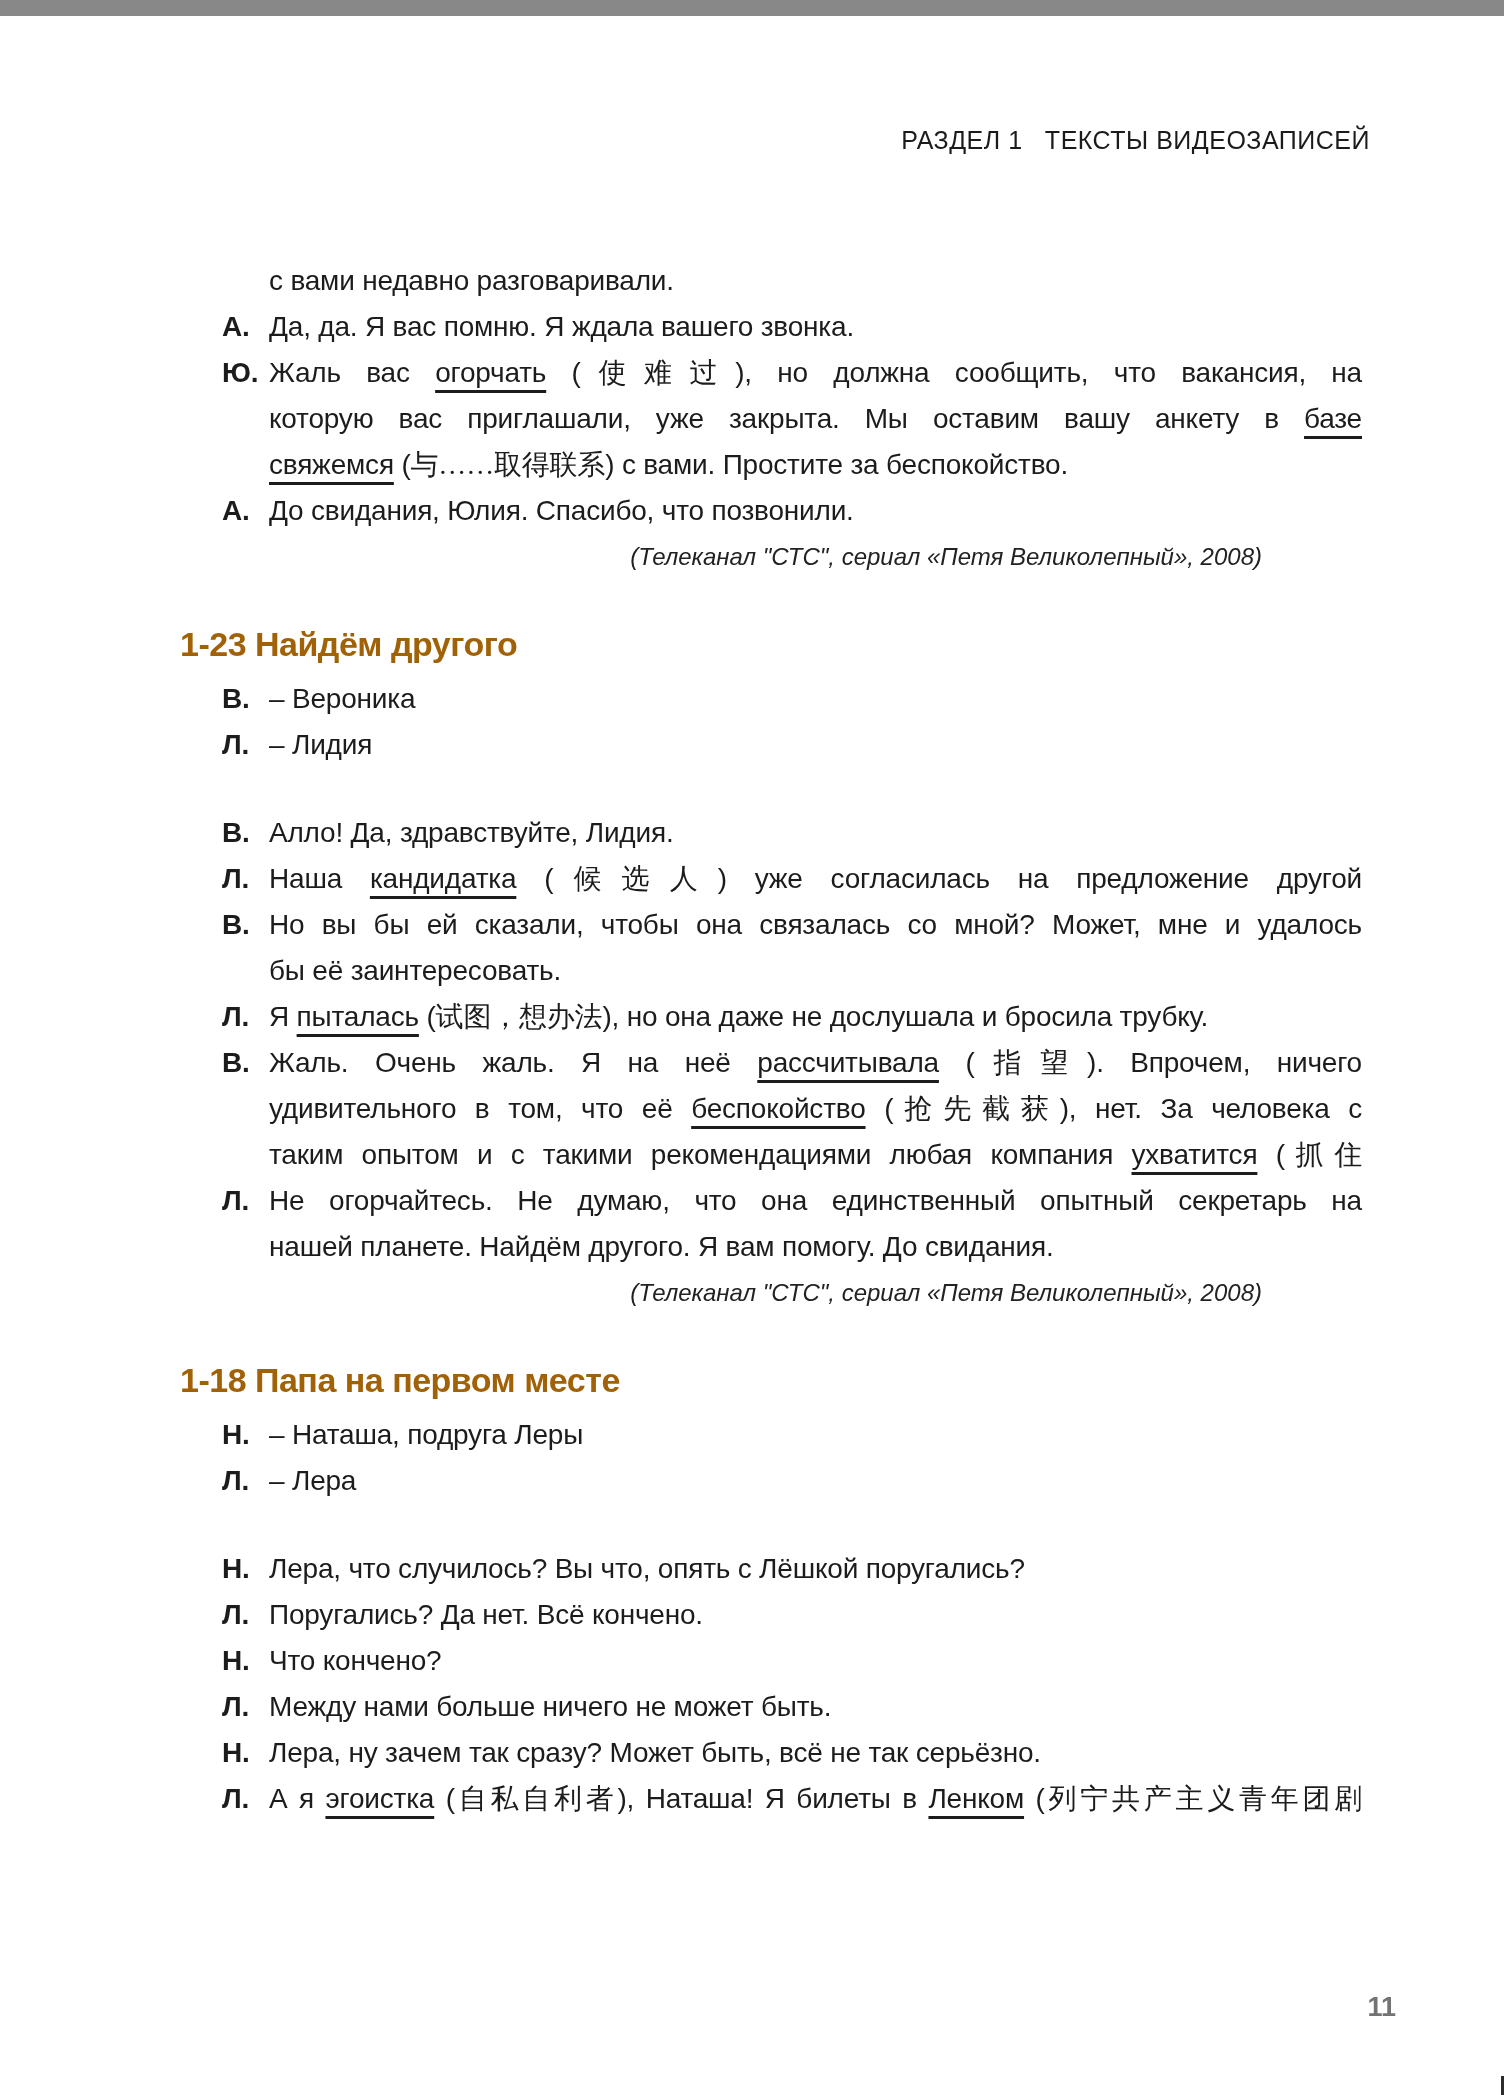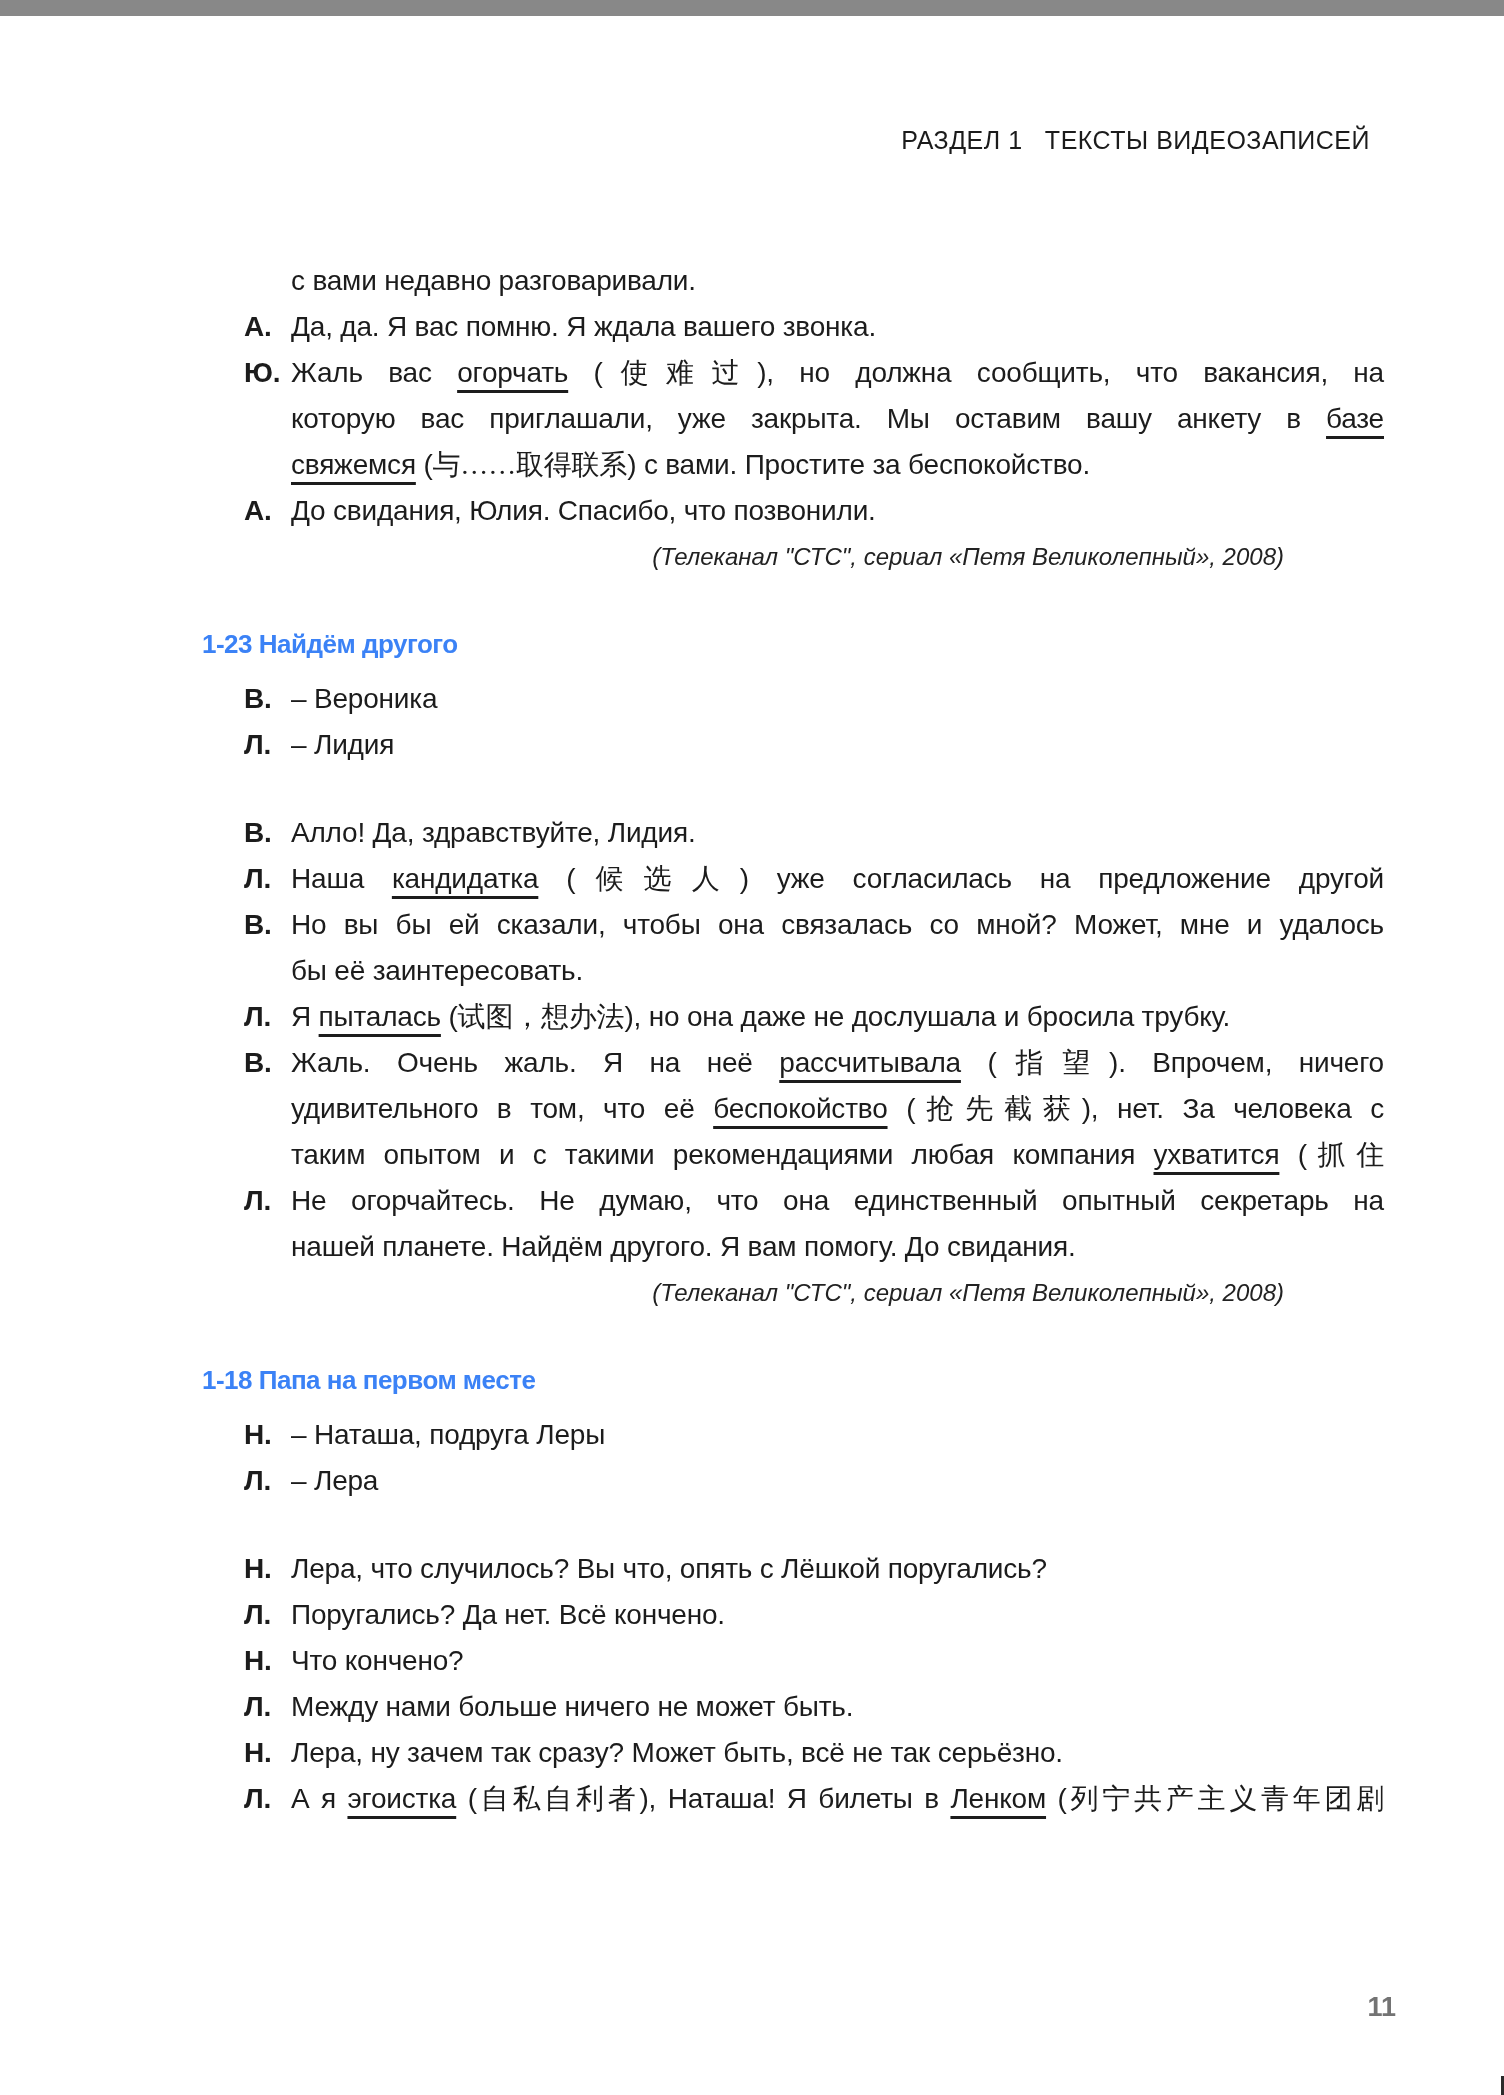--- a/index.html
+++ b/index.html
@@ -11,21 +11,21 @@
     font-family:"Liberation Sans","DejaVu Sans",sans-serif;
     color:#1c1c1c;
     overflow:hidden;
   }
   .running-header {
     position:absolute; top:110px; right:134px;
     font-size:25px; letter-spacing:0.5px;
     white-space:pre; color:#1b1b1b;
   }
   .content {
-    position:absolute; left:244px; top:242px; width:1140px;
+    position:absolute; left:222px; top:242px; width:1140px;
   }
   .utt {
     position:relative;
     padding-left:47px;
     font-size:28px; line-height:46px;
     letter-spacing:-0.2px;
   }
   .utt .spk {
     position:absolute; left:0; top:0;
     font-weight:700;
@@ -39,22 +39,22 @@
     text-underline-offset:8px;
   }
   .cjk { font-family:Liberation Serif, serif; }
   .attribution {
     font-size:24px; font-style:italic;
     line-height:46px; text-align:right;
     padding-right:100px; color:#222;
   }
   .section-heading {
     margin:40px 0 8px -42px;
-    font-size:26px; font-weight:700; line-height:48px;
-    color:#3b82f6; letter-spacing:-0.5px;
+    font-size:34px; font-weight:700; line-height:48px;
+    color:#a16207; letter-spacing:-0.5px;
   }
   .page-number {
     position:absolute; right:108px; bottom:88px;
     font-size:27px; font-weight:700; color:#737373;
   }
   .scan-edge {
     position:absolute; right:0; bottom:0;
     width:3px; height:35px; background:#2b2b2b;
   }
 </style>

